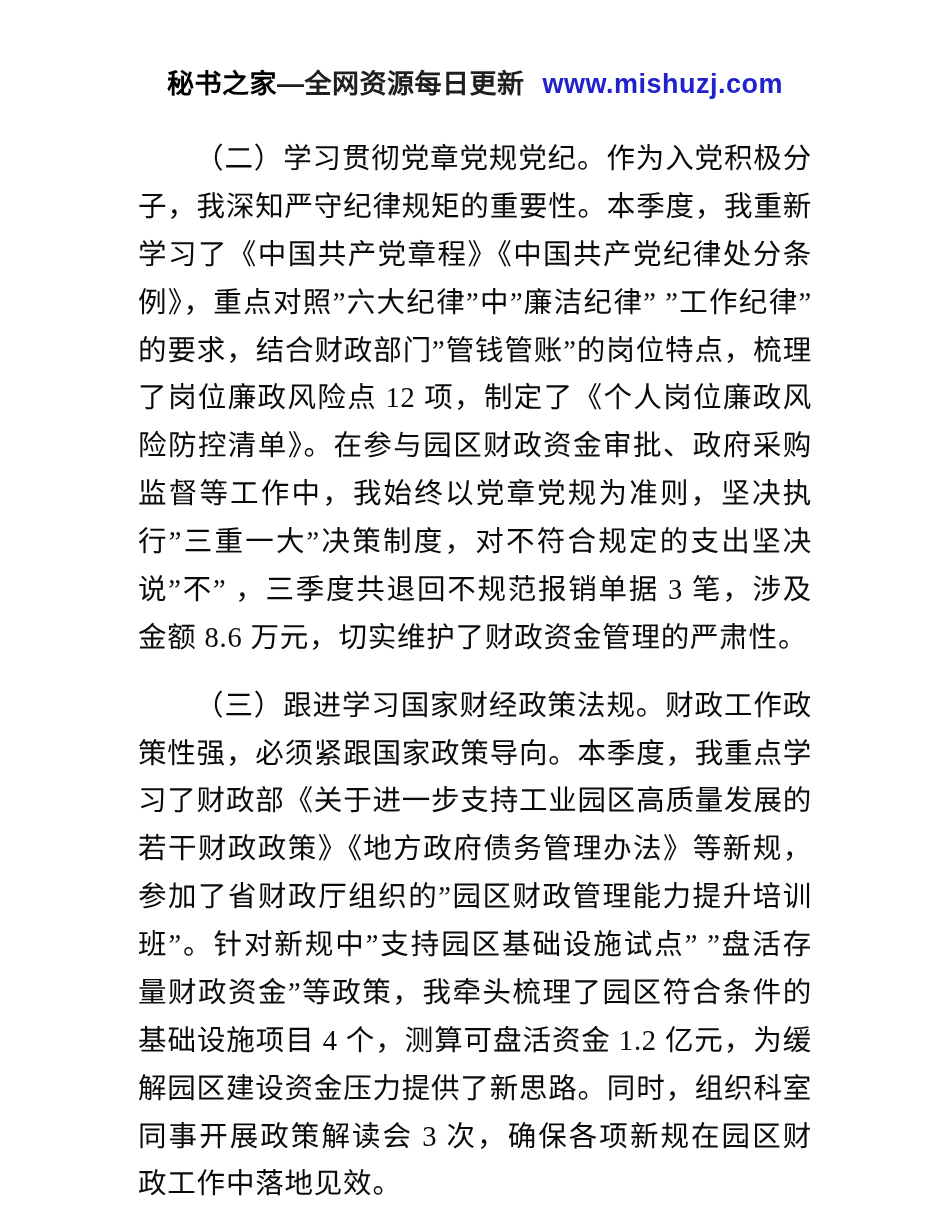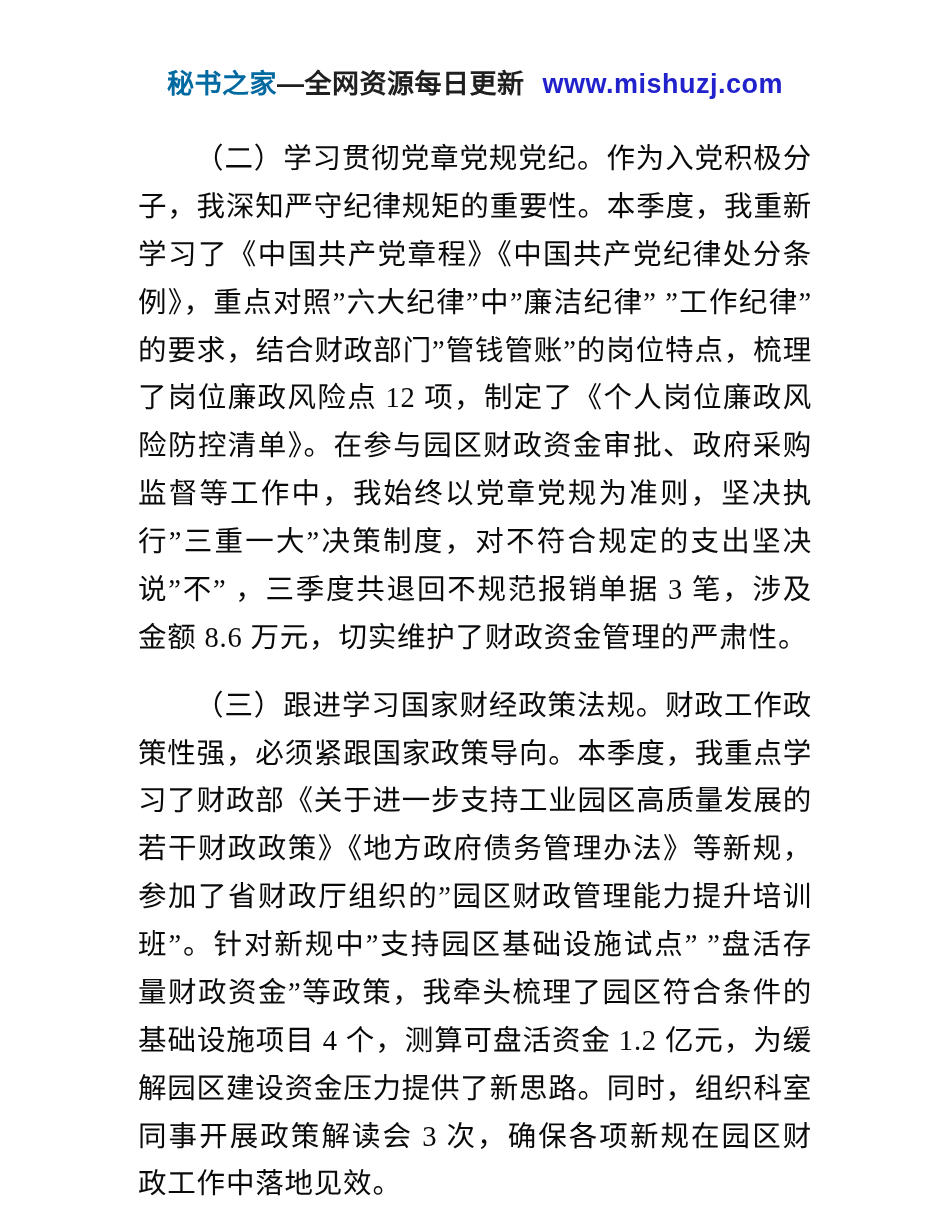--- a/index.html
+++ b/index.html
@@ -21,21 +21,21 @@
   .doc-header {
     text-align: center;
     font-family: "Liberation Sans", "DejaVu Sans", sans-serif;
     font-size: 27px;
     font-weight: bold;
     margin-bottom: 34px;
     white-space: nowrap;
     letter-spacing: 0.5px;
   }
   .doc-header .brand {
-    color: #0369a1;
+    color: #000000;
   }
   .doc-header .tagline {
     color: #1f1f1f;
   }
   .doc-header .site-url {
     color: #2222cc;
     text-decoration: none;
     margin-left: 10px;
     text-align: center;
   }

